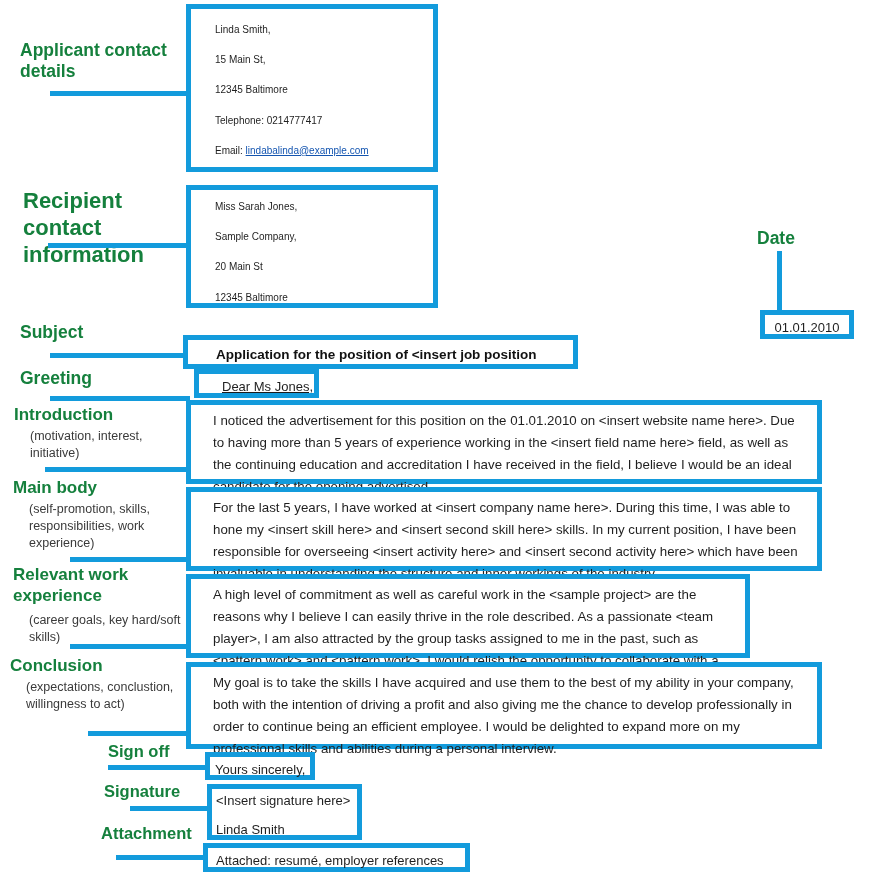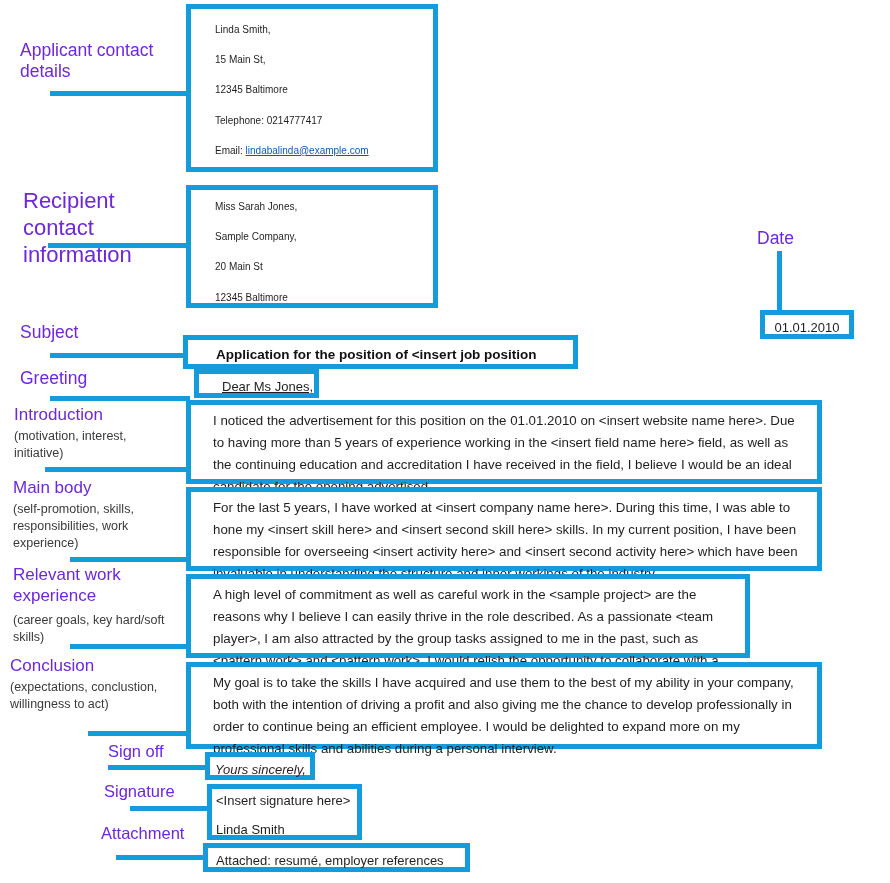--- a/index.html
+++ b/index.html
@@ -26,29 +26,30 @@
     line-height:1.62;
   }
 
   
   .hline{position:absolute;height:5px;background:#139BDC;}
   .vline{position:absolute;width:5px;background:#139BDC;}
 
   
   .sec-label{
     position:absolute;
-    font-weight:normal;
-    color:#6d28d9;
+    font-weight:bold;
+    color:#15803d;
     line-height:1.22;
   }
   .sec-sub{
     position:absolute;
     color:#3a3a3a;
     line-height:1.35;
     font-weight:normal;
+    margin-left:16px;
   }
 
   .addr-line{margin:0 0 14px 0;}
   .addr-line:last-child{margin-bottom:0;}
 
   a.email{color:#1455b0;text-decoration:underline;}
 
   .para{
     font-size:13.3px;
     line-height:1.66;
@@ -147,21 +148,21 @@
   <div class="hline" style="left:88px;top:731px;width:102px;"></div>
 
   <div class="box" style="left:186px;top:662px;width:636px;height:87px;">
     <p class="para" style="padding:5px 12px 0 22px;">My goal is to take the skills I have acquired and use them to the best of my ability in your company, both with the intention of driving a profit and also giving me the chance to develop professionally in order to continue being an efficient employee. I would be delighted to expand more on my professional skills and abilities during a personal interview.</p>
   </div>
 
   <div class="sec-label" style="left:108px;top:741px;font-size:16.5px;">Sign off</div>
   <div class="hline" style="left:108px;top:765px;width:102px;"></div>
 
   <div class="box" style="left:205px;top:752px;width:110px;height:28px;">
-    <div class="box-inner" style="padding:2px 0 0 5px;font-size:13px;font-style:italic;">
+    <div class="box-inner" style="padding:2px 0 0 5px;font-size:13px;">
       <span>Yours sincerely,</span>
     </div>
   </div>
 
   <div class="sec-label" style="left:104px;top:781px;font-size:16.5px;">Signature</div>
   <div class="hline" style="left:130px;top:806px;width:80px;"></div>
 
   <div class="box" style="left:207px;top:784px;width:155px;height:56px;">
     <div class="box-inner" style="padding:1px 0 0 4px;font-size:13px;">
       <p class="addr-line" style="margin-bottom:8px;">&lt;Insert signature here&gt;</p>

